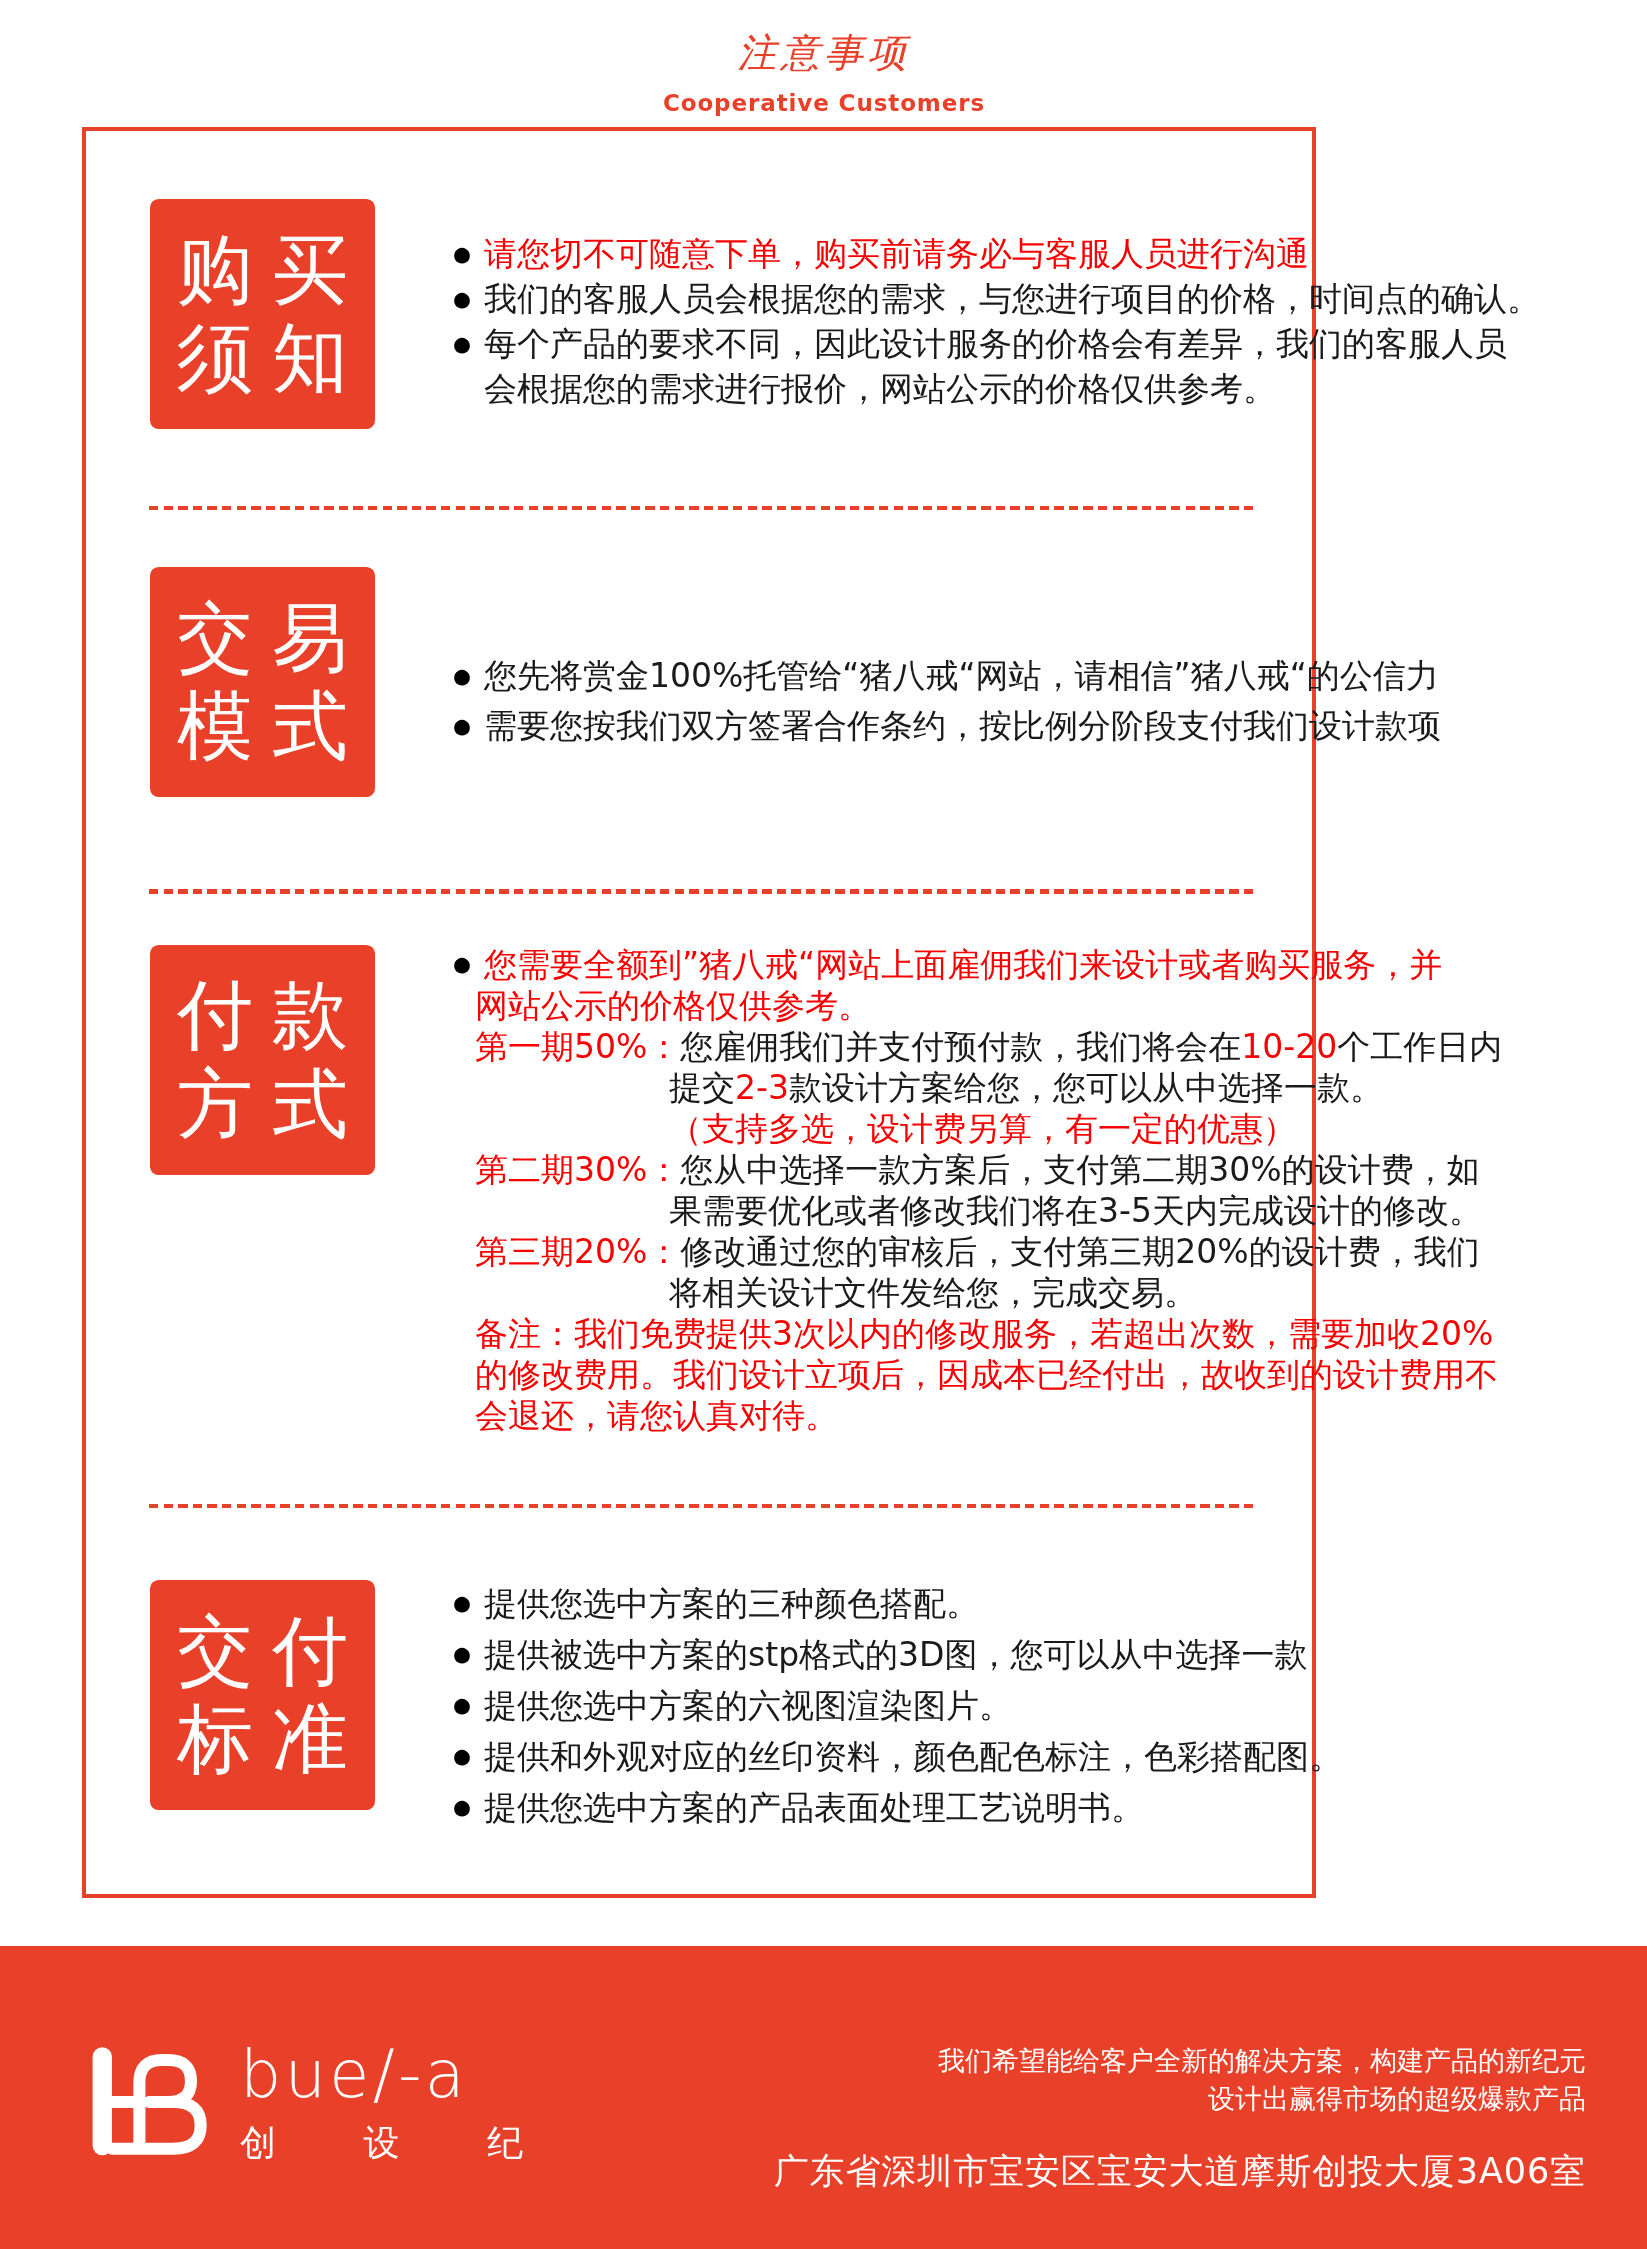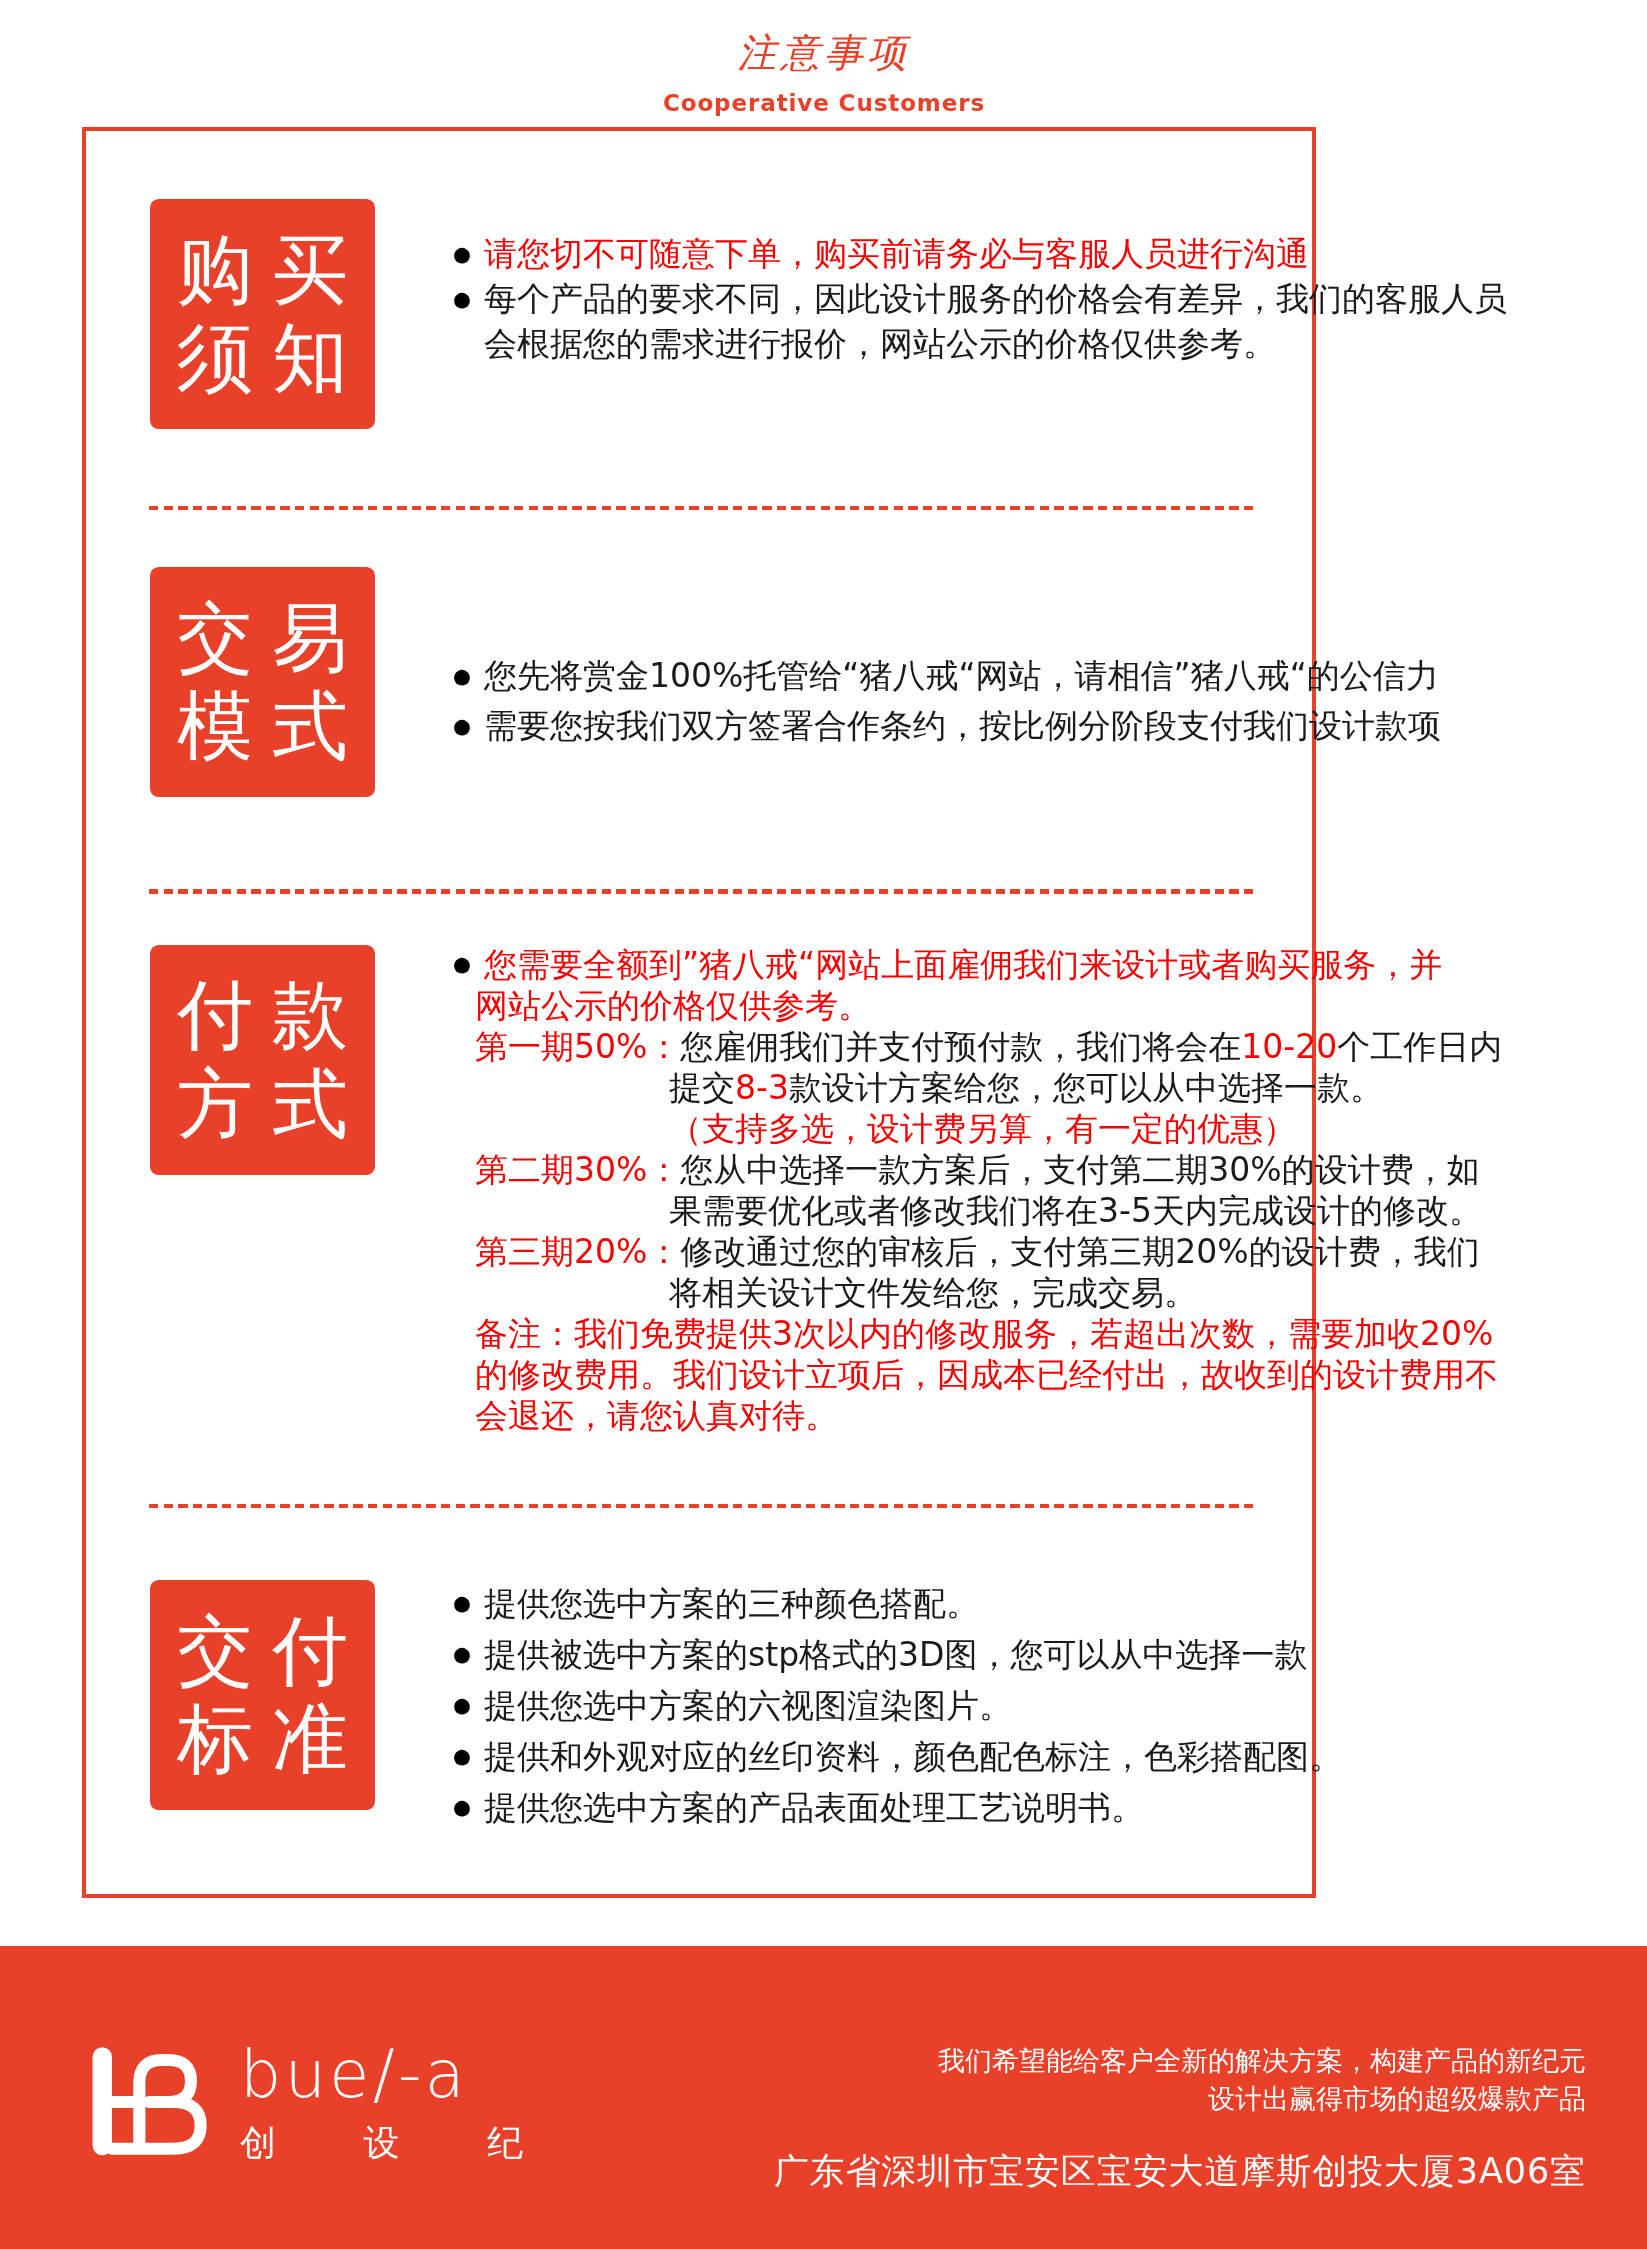--- a/index.html
+++ b/index.html
@@ -89,20 +89,21 @@
 
 <div class="notice-box">
 
   <div class="section sec-1">
     <div class="block">
       <span>购买</span>
       <span>须知</span>
     </div>
     <div class="content">
         <div class="b-line c-red dot">请您切不可随意下单，购买前请务必与客服人员进行沟通</div>
+        <div class="b-line c-black dot">我们的客服人员会根据您的需求，与您进行项目的价格，时间点的确认。</div>
         <div class="b-line c-black dot">每个产品的要求不同，因此设计服务的价格会有差异，我们的客服人员</div>
         <div class="b-line c-black">会根据您的需求进行报价，网站公示的价格仅供参考。</div>
       </div>
   </div>
 
   <div class="divider"></div>
 
   <div class="section sec-2">
     <div class="block">
       <span>交易</span>
@@ -118,21 +119,21 @@
 
   <div class="section sec-3">
     <div class="block">
       <span>付款</span>
       <span>方式</span>
     </div>
     <div class="content">
         <div class="p-line ind-b dot"><span class="c-red">您需要全额到”猪八戒“网站上面雇佣我们来设计或者购买服务，并</span></div>
         <div class="p-line ind-t"><span class="c-red">网站公示的价格仅供参考。</span></div>
         <div class="p-line ind-t"><span class="c-red">第一期50%：</span><span class="c-black">您雇佣我们并支付预付款，我们将会在</span><span class="c-red">10-20</span><span class="c-black">个工作日内</span></div>
-        <div class="p-line ind-h"><span class="c-black">提交</span><span class="c-red">8-3</span><span class="c-black">款设计方案给您，您可以从中选择一款。</span></div>
+        <div class="p-line ind-h"><span class="c-black">提交</span><span class="c-red">2-3</span><span class="c-black">款设计方案给您，您可以从中选择一款。</span></div>
         <div class="p-line ind-h"><span class="c-red">（支持多选，设计费另算，有一定的优惠）</span></div>
         <div class="p-line ind-t"><span class="c-red">第二期30%：</span><span class="c-black">您从中选择一款方案后，支付第二期30%的设计费，如</span></div>
         <div class="p-line ind-h"><span class="c-black">果需要优化或者修改我们将在3-5天内完成设计的修改。</span></div>
         <div class="p-line ind-t"><span class="c-red">第三期20%：</span><span class="c-black">修改通过您的审核后，支付第三期20%的设计费，我们</span></div>
         <div class="p-line ind-h"><span class="c-black">将相关设计文件发给您，完成交易。</span></div>
         <div class="p-line ind-t"><span class="c-red">备注：我们免费提供3次以内的修改服务，若超出次数，需要加收20%</span></div>
         <div class="p-line ind-t"><span class="c-red">的修改费用。我们设计立项后，因成本已经付出，故收到的设计费用不</span></div>
         <div class="p-line ind-t"><span class="c-red">会退还，请您认真对待。</span></div>
       </div>
   </div>

